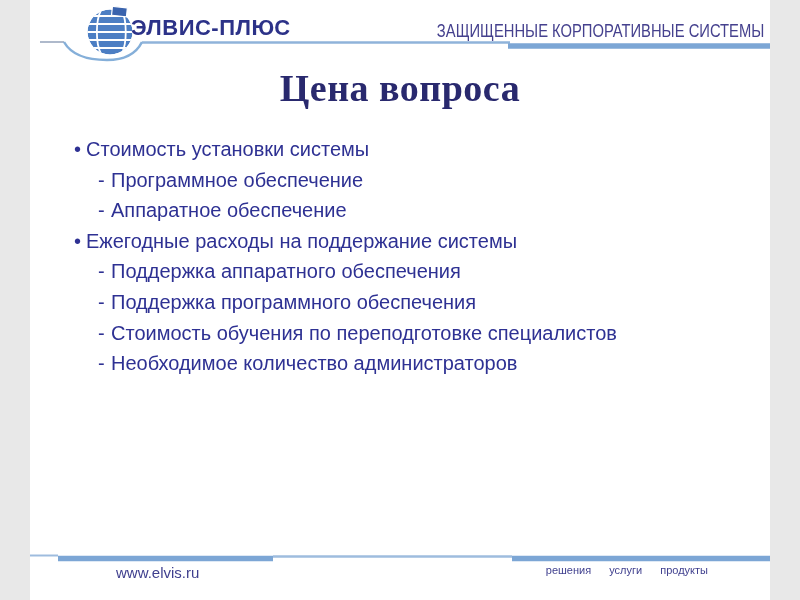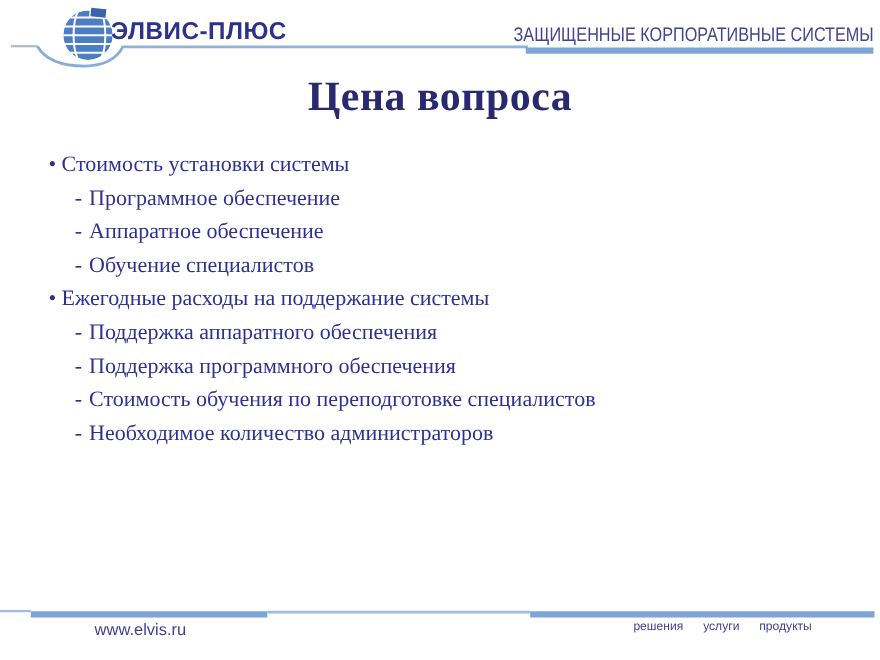--- a/index.html
+++ b/index.html
@@ -1,17 +1,17 @@
 <!DOCTYPE html>
 <html><head>
 <meta charset="utf-8">
 <style>
   html,body { margin:0; padding:0; background:#e8e8e8; }
   .slide {
-    position:relative; width:800px; height:600px; margin:0 auto;
+    position:relative; width:740px; height:600px; margin:0 auto;
     background:#ffffff; overflow:hidden;
     font-family:"Liberation Sans", sans-serif;
   }
   svg { display:block; }
 
   
   .header-rule { position:absolute; left:0; top:0; }
   .logo-text {
     position:absolute; left:101px; top:15px;
     font-size:22px; font-weight:bold; letter-spacing:0.5px;
@@ -28,21 +28,21 @@
     position:absolute; left:0; right:0; top:66px;
     text-align:center;
     font-family:"Liberation Serif", serif;
     font-size:38px; font-weight:bold; color:#29296E;
     letter-spacing:0.5px;
   }
 
   
   .content-list {
     position:absolute; left:0; right:0; top:134px;
-    font-family:Liberation Serif, serif;
+    font-family:Liberation Sans, sans-serif;
     font-size:20px; color:#2E3193;
   }
   .li { height:30.6px; line-height:30.6px; white-space:nowrap; }
   .l1 { padding-left:44px; }
   .l1 .marker { display:inline-block; width:12px; }
   .l2 { padding-left:68px; }
   .l2 .marker { display:inline-block; width:13px; }
 
   
   .footer-rule { position:absolute; left:0; top:550px; }
@@ -99,23 +99,20 @@
   <div class="content-list">
     <div class="li l1">
       <span class="marker">•</span><span>Стоимость установки системы</span>
     </div>
     <div class="li l2">
       <span class="marker">-</span><span>Программное обеспечение</span>
     </div>
     <div class="li l2">
       <span class="marker">-</span><span>Аппаратное обеспечение</span>
     </div>
-    <div class="li l2">
-      <span class="marker">-</span><span>Обучение специалистов</span>
-    </div>
     <div class="li l1">
       <span class="marker">•</span><span>Ежегодные расходы на поддержание системы</span>
     </div>
     <div class="li l2">
       <span class="marker">-</span><span>Поддержка аппаратного обеспечения</span>
     </div>
     <div class="li l2">
       <span class="marker">-</span><span>Поддержка программного обеспечения</span>
     </div>
     <div class="li l2">

